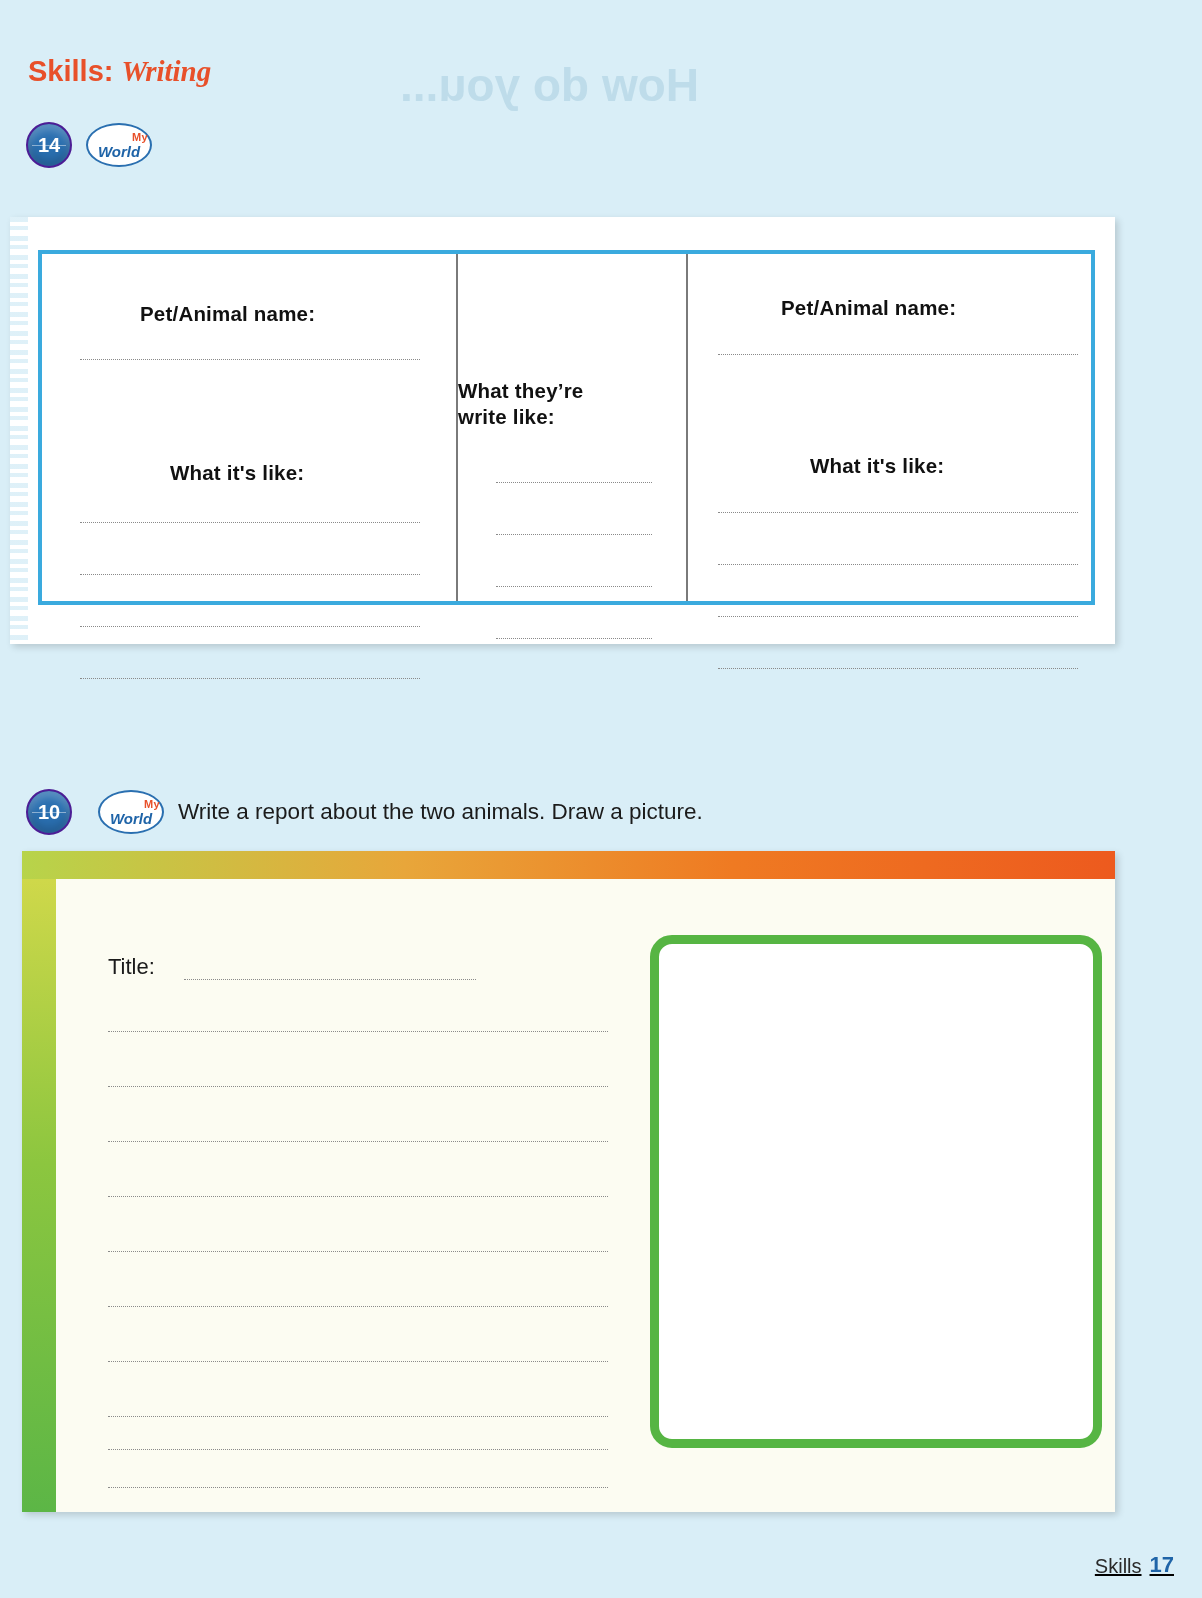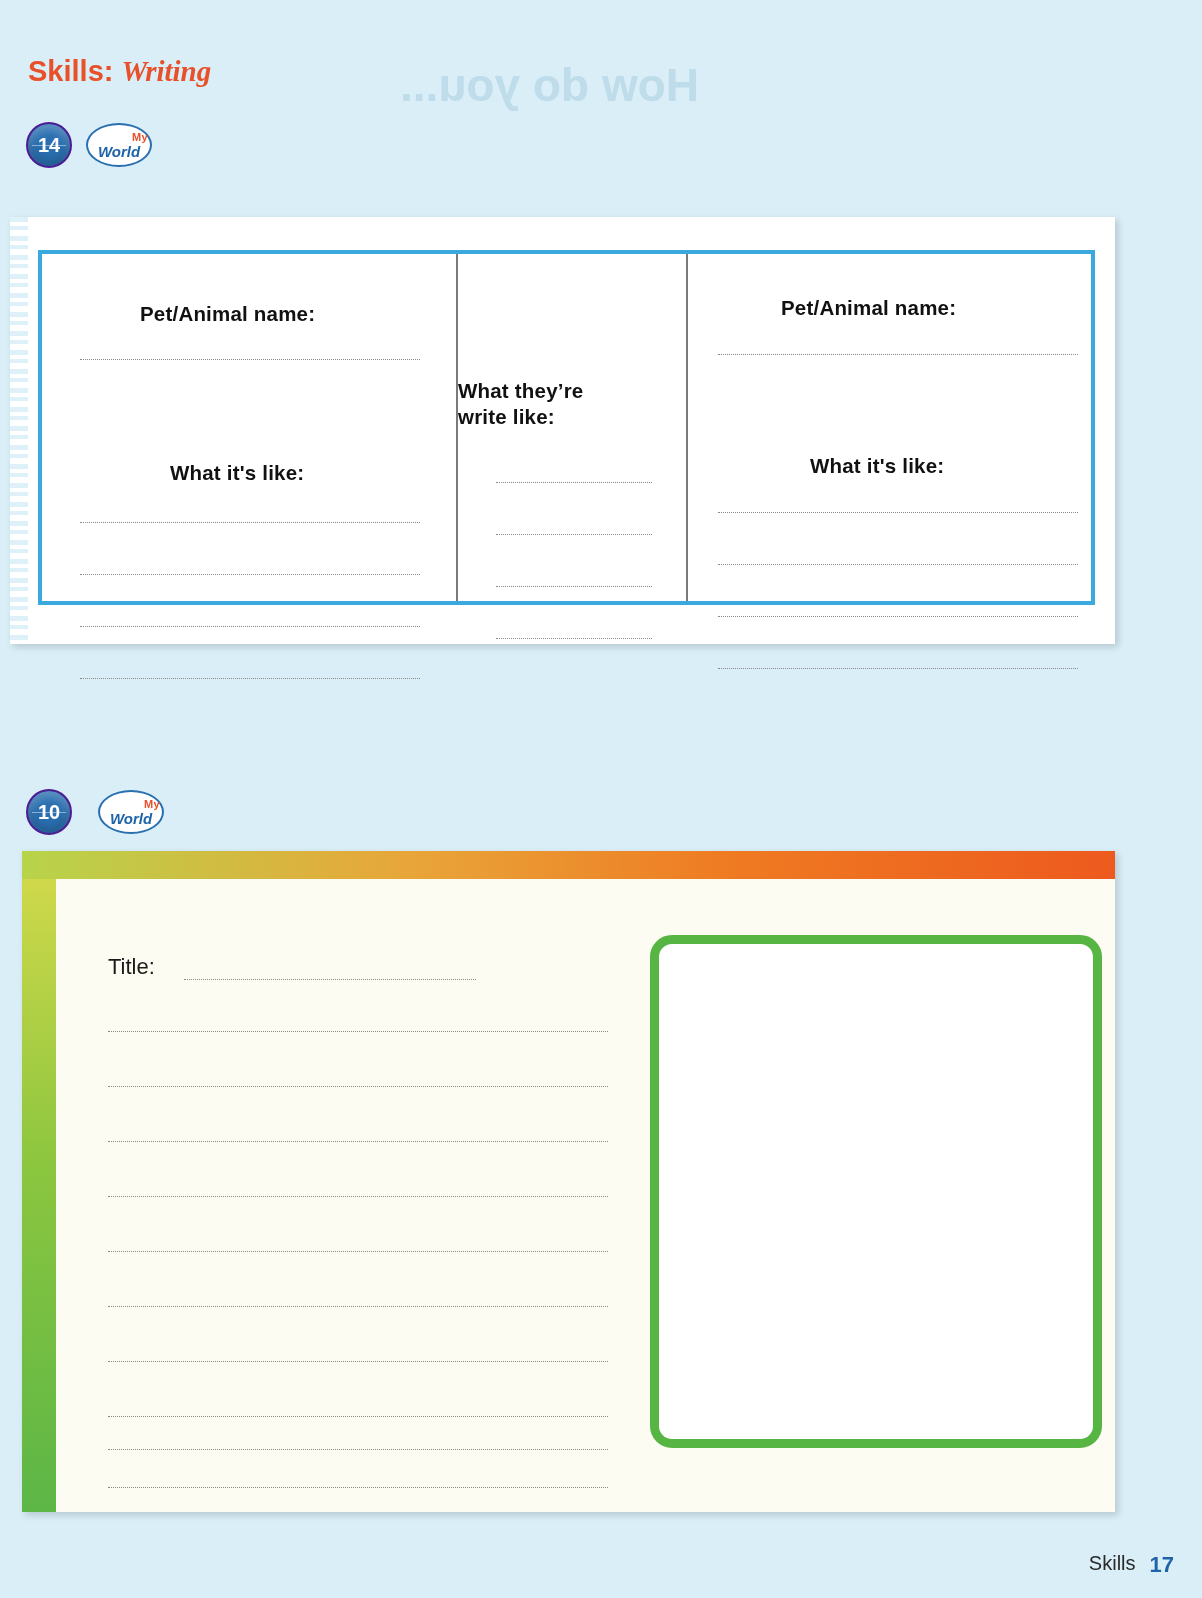--- a/index.html
+++ b/index.html
@@ -218,22 +218,23 @@
     background: #ffffff;
     box-sizing: border-box;
   }
 
   
   .footer {
     position: absolute;
     right: 28px;
     bottom: 20px;
     display: flex;
-    align-items: flex-start;
-    gap: 14px;
+    align-items: flex-end;
+    gap: 8px;
+    text-decoration: underline;
   }
   .footer .label {
     font-size: 20px;
     color: #2a2a2a;
   }
   .footer .pageno {
     font-size: 22px;
     font-weight: bold;
     color: #1f64a8;
   }
@@ -300,20 +301,21 @@
 
   </div>
 </div>
 
 <div class="ex-row" style="top:789px; left:26px;">
   <div class="ex-num">10</div>
   <div class="myworld" style="margin-left:12px;">
     <span class="my">My</span>
     <span class="world">World</span>
   </div>
+  <div class="ex-text">Write a report about the two animals. Draw a picture.</div>
 </div>
 
 <div class="card15">
   <div class="topbar"></div>
   <div class="leftbar"></div>
   <div class="sheet">
 
     <div class="title-label">Title:</div>
     <div class="wline" style="left:128px; top:100px; width:292px;"></div>
 

